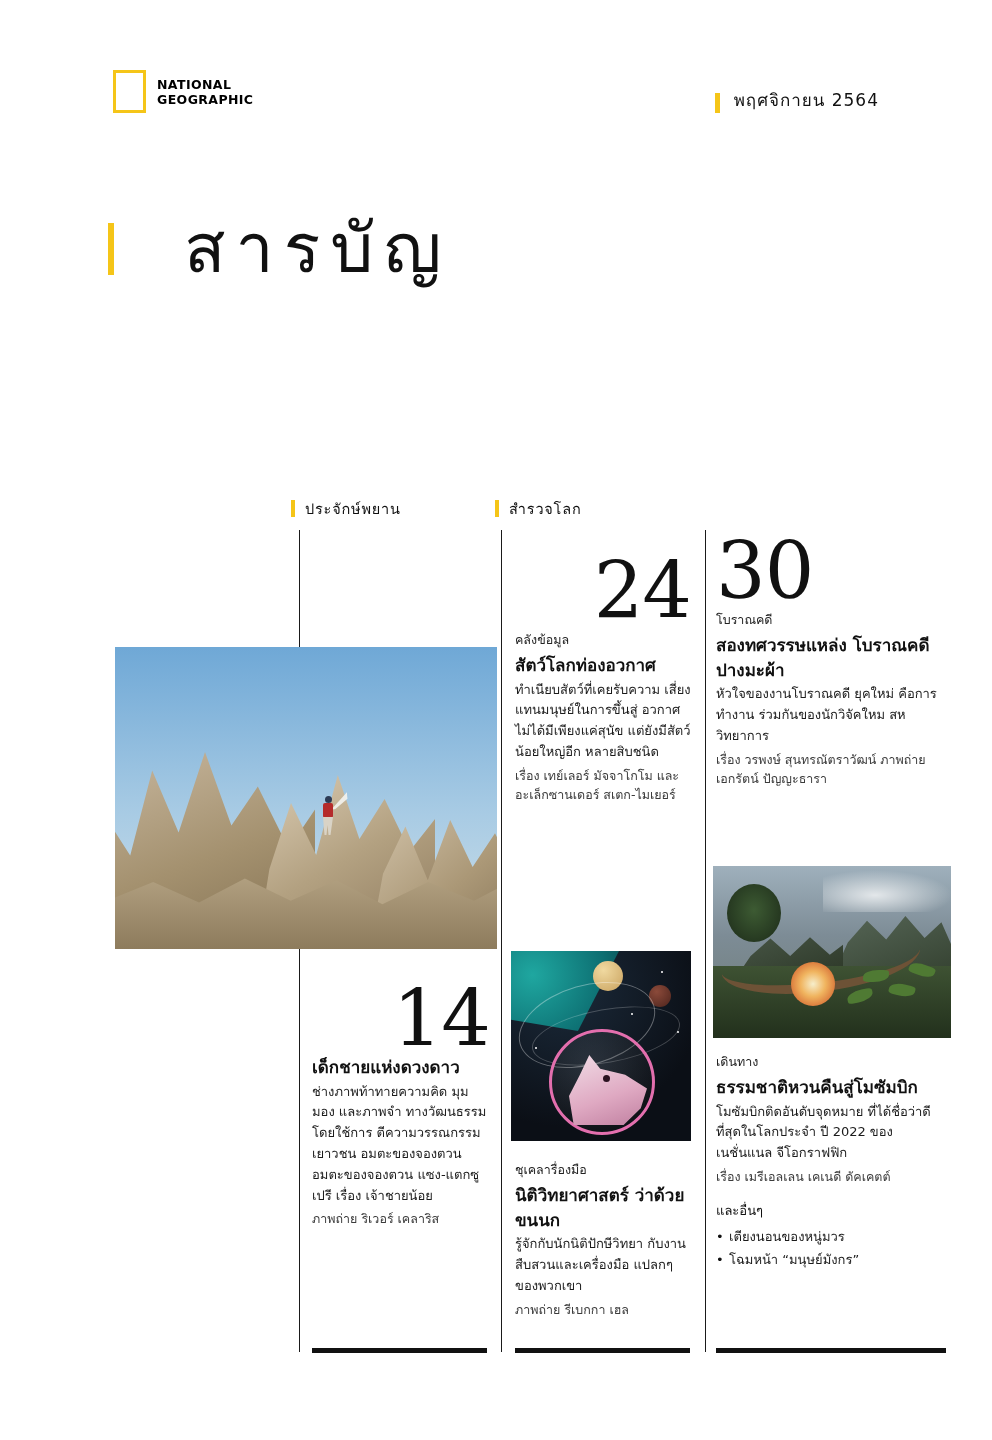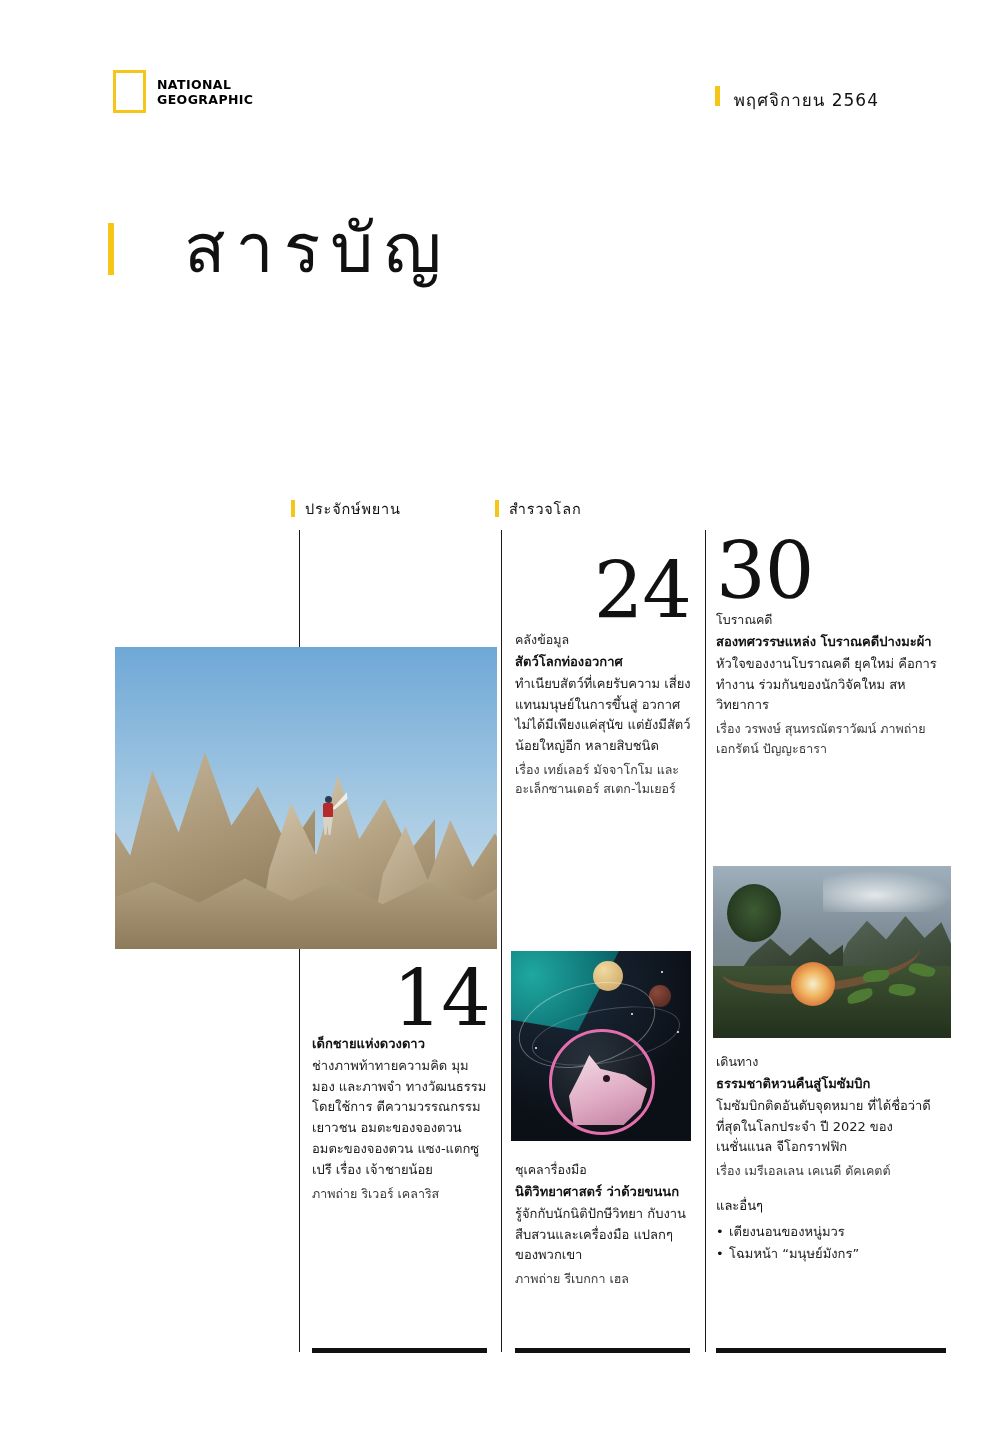--- a/index.html
+++ b/index.html
@@ -42,21 +42,21 @@
     font-size: 12.5px;
     letter-spacing: 0.4px;
     line-height: 15px;
     color: #000;
   }
   .issue {
     position: absolute;
     right: 113px;
     top: 86px;
     display: flex;
-    align-items: flex-start;
+    align-items: flex-end;
     gap: 14px;
   }
   .issue .bar {
     width: 5px;
     height: 20px;
     background: #f5c518;
   }
   .issue .txt {
     font-size: 17px;
     letter-spacing: 1px;
@@ -133,21 +133,21 @@
     text-align: left;
   }
   .pagenum-right { text-align: right; }
 
   .label {
     font-size: 12.5px;
     color: #222;
     margin-top: 6px;
   }
   .headline {
-    font-size: 13px;
+    font-size: 17px;
     font-weight: bold;
     line-height: 1.45;
     color: #111;
     margin-top: 3px;
   }
   .body {
     font-size: 13px;
     line-height: 1.6;
     color: #1b1b1b;
     margin-top: 2px;
@@ -380,21 +380,21 @@
     <div class="p1-rock-c"></div>
     <div class="p1-ridge"></div>
     <div class="p1-person">
       <div class="wing"></div>
       <div class="head"></div>
       <div class="torso"></div>
       <div class="legs"></div>
     </div>
   </div>
 
-  <div style="position:absolute; left:312px; top:968px; width:178px;">
+  <div style="position:absolute; left:312px; top:988px; width:178px;">
     <div class="pagenum pagenum-right">14</div>
     <div class="headline">เด็กชายแห่งดวงดาว</div>
     <div class="body">ช่างภาพท้าทายความคิด มุมมอง และภาพจำ ทางวัฒนธรรม โดยใช้การ ตีความวรรณกรรมเยาวชน อมตะของจองตวน อมตะของจองตวน แซง-แตกซูเปรี เรื่อง เจ้าชายน้อย</div>
     <div class="credit">ภาพถ่าย ริเวอร์ เคลาริส</div>
   </div>
 
   <div style="position:absolute; left:515px; top:560px; width:176px;">
     <div class="pagenum pagenum-right">24</div>
     <div class="label">คลังข้อมูล</div>
     <div class="headline">สัตว์โลกท่องอวกาศ</div>

